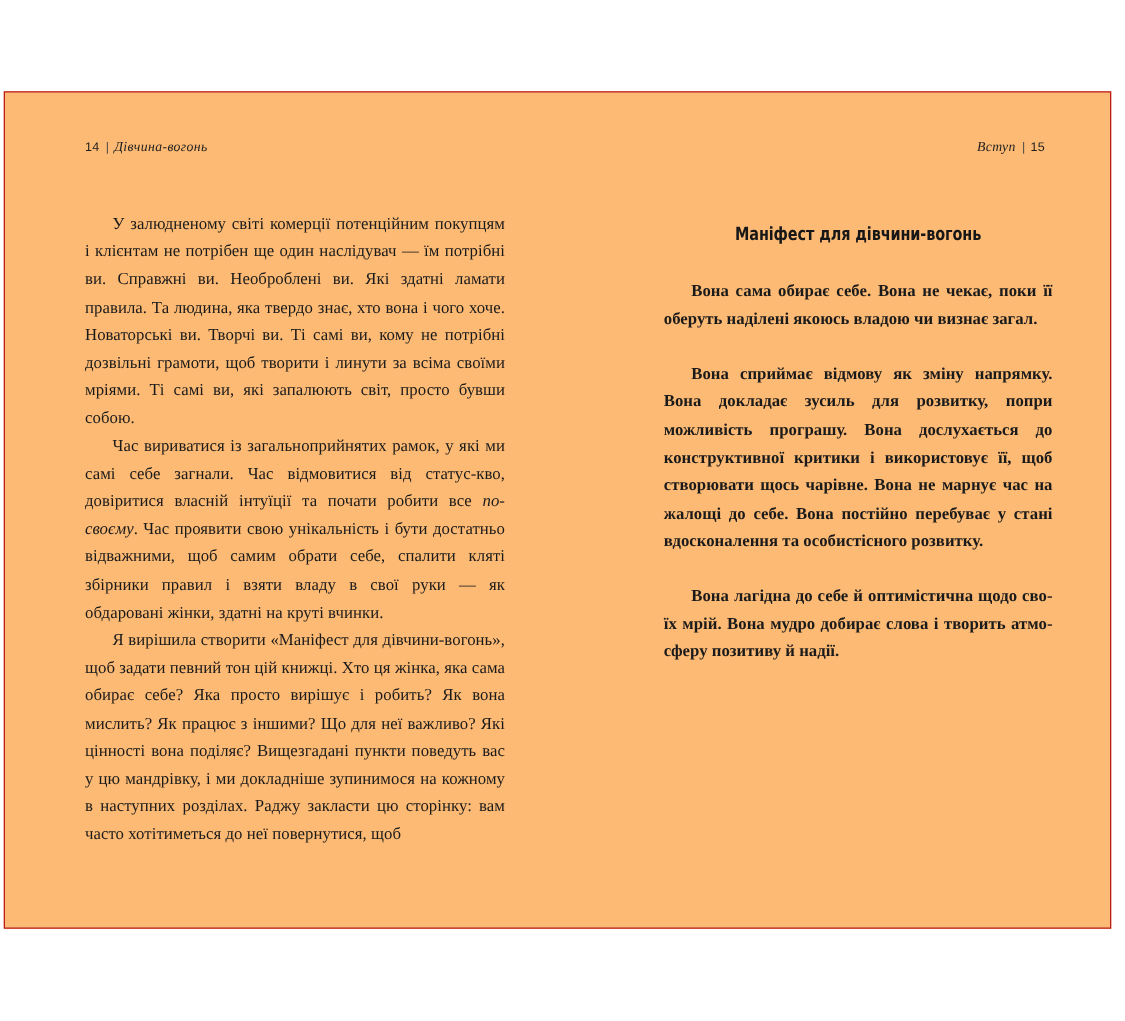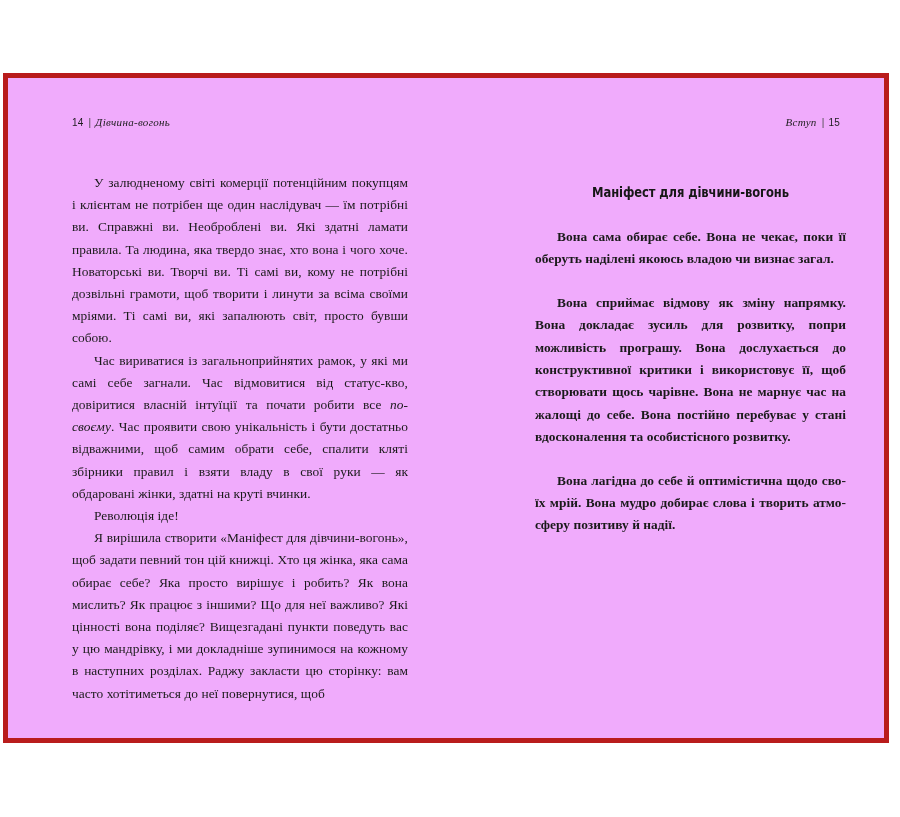--- a/index.html
+++ b/index.html
@@ -15,22 +15,22 @@
     color: #1a1a1a;
     -webkit-font-smoothing: antialiased;
   }
 
   #spread {
     position: absolute;
     left: 3px;
     top: 73px;
     width: 886px;
     height: 670px;
-    border: 5px solid #b91c1c;
-    background: #f0abfc;
+    border: 1px solid #b91c1c;
+    background: #fdba74;
     box-sizing: border-box;
     overflow: hidden;
   }
 
   .page {
     position: absolute;
     top: 0;
     height: 100%;
     box-sizing: border-box;
   }
@@ -122,21 +122,20 @@
 
   <div class="page page-left">
 
     <div class="runhead runhead-left">
       <span class="folio">14</span><span class="rule">|</span><span class="bookname">Дівчина-вогонь</span>
     </div>
 
     <div class="col col-left body-text">
       <p>У залюдненому світі комерції потенційним по­купцям і клієнтам не потрібен ще один наслі­ду­вач — їм потрібні ви. Справжні ви. Необроблені ви. Які здатні ламати правила. Та людина, яка твердо знає, хто вона і чого хоче. Новаторські ви. Творчі ви. Ті самі ви, кому не потрібні дозвільні грамо­ти, щоб творити і линути за всіма своїми мріями. Ті самі ви, які запалюють світ, просто бувши собою.</p>
       <p id="para-statusquo">Час вириватися із загальноприйнятих рамок, у які ми самі себе загнали. Час відмовитися від статус-кво, довіритися власній інтуїції та почати робити все <em>по-своєму</em>. Час проявити свою унікальність і бу­ти достатньо відважними, щоб самим обрати себе, спалити кляті збірники правил і взяти владу в свої руки — як обдаровані жінки, здатні на круті вчинки.</p>
-      <p>Революція іде!</p>
       <p>Я вирішила створити «Маніфест для дівчини-вогонь», щоб задати певний тон цій книжці. Хто ця жінка, яка сама обирає себе? Яка просто вирішує і робить? Як вона мислить? Як працює з іншими? Що для неї важливо? Які цінності вона поділяє? Вищезгадані пункти поведуть вас у цю мандрів­ку, і ми докладніше зупинимося на кожному в на­ступних розділах. Раджу закласти цю сторінку: вам часто хотітиметься до неї повернутися, щоб</p>
     </div>
   </div>
 
   <div class="page page-right">
 
     <div class="runhead runhead-right">
       <span class="bookname">Вступ</span><span class="rule">|</span><span class="folio">15</span>
     </div>
 

